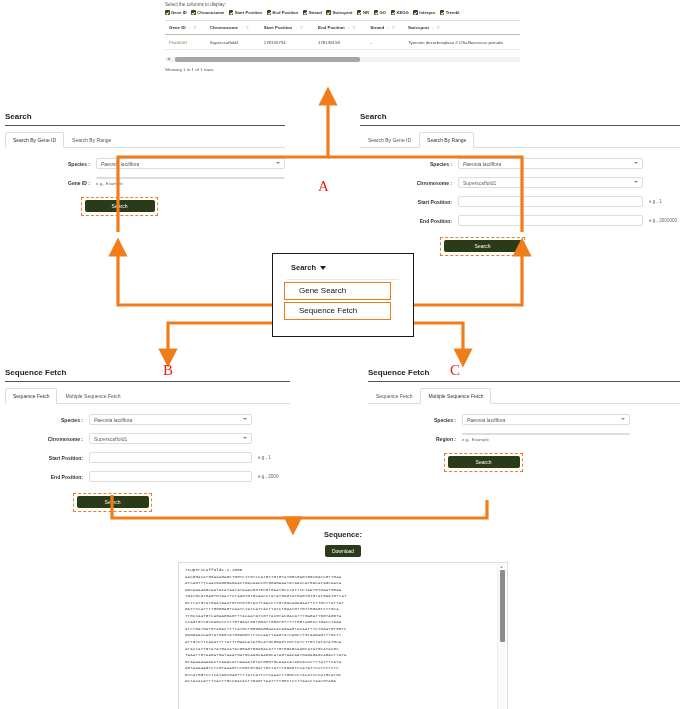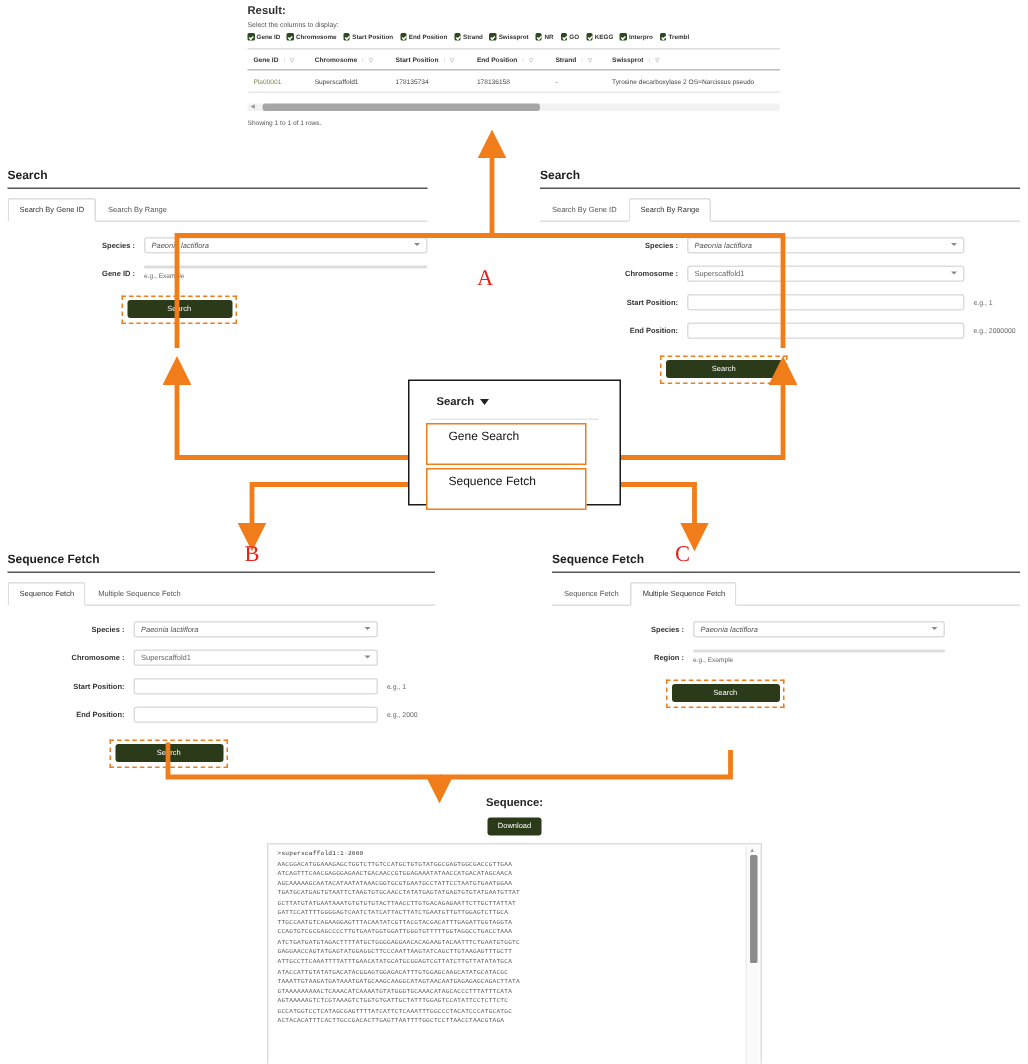--- a/index.html
+++ b/index.html
@@ -72,21 +72,21 @@
   }
   .btnwrap{border:1.6px dashed #f07d1a;padding:2.5px;display:inline-block;box-sizing:border-box;}
 
   
   #menu-card{position:absolute;left:272px;top:253px;width:142px;height:84px;
      background:#fff;border:1.6px solid #1a1a1a;box-sizing:border-box;z-index:6;}
   #menu-card .m-head{font-size:7.5px;font-weight:bold;color:#222;padding:9px 0 7px 18px;}
   #menu-card .m-head .tri{display:inline-block;width:0;height:0;margin-left:4px;
      border-left:3.2px solid transparent;border-right:3.2px solid transparent;border-top:4px solid #222;}
   #menu-card .m-sep{height:1px;background:#e6e6e6;margin:0 14px;}
-  #menu-card .m-item{font-size:8px;color:#111;padding:3px 0 14px 14px;
+  #menu-card .m-item{font-size:8px;color:#111;padding:3px 0 4px 14px;
      border:1.8px solid #f07d1a;margin:2px 22px 0 11px;box-sizing:border-box;background:#fff;}
 
   
   .letter{position:absolute;color:#e8201a;font-family:"Liberation Serif", serif;font-size:15px;z-index:7;}
 
   
   #seq-panel{position:absolute;left:178px;top:530px;width:330px;}
   .seq-head{display:flex;align-items:center;gap:6px;margin-bottom:5px;flex-direction:column;}
   .seq-label{font-size:7.5px;font-weight:bold;color:#222;}
   .dl-btn{background:#2b3a18;color:#fff;font-size:5px;padding:3px 7px;border-radius:2px;}
@@ -124,21 +124,20 @@
 
       <path d="M522,232 L522,157 L328,157"></path>
 
       <path d="M112,495 L112,518 L293,518 L293,526" marker-end="url(#ah)"></path>
 
       <path d="M487,500 L487,518 L293,518"></path>
     </g>
   </svg>
 
   <div id="result-panel">
-    <div class="result-title">Result:</div>
     <div class="result-sub">Select the columns to display:</div>
     <div class="col-checks" id="col-checks">
         <div class="col-check">
           <span class="cb"></span>
           <span>Gene ID</span>
         </div>
         <div class="col-check">
           <span class="cb"></span>
           <span>Chromosome</span>
         </div>

